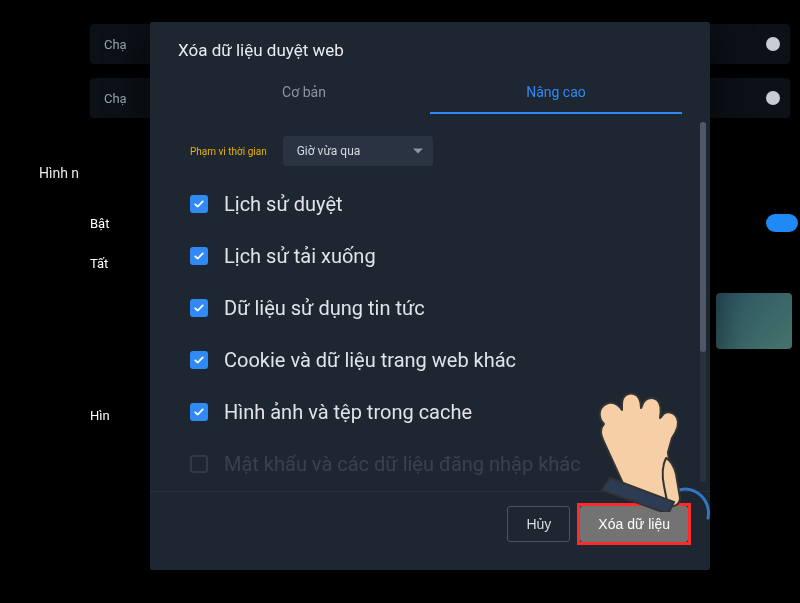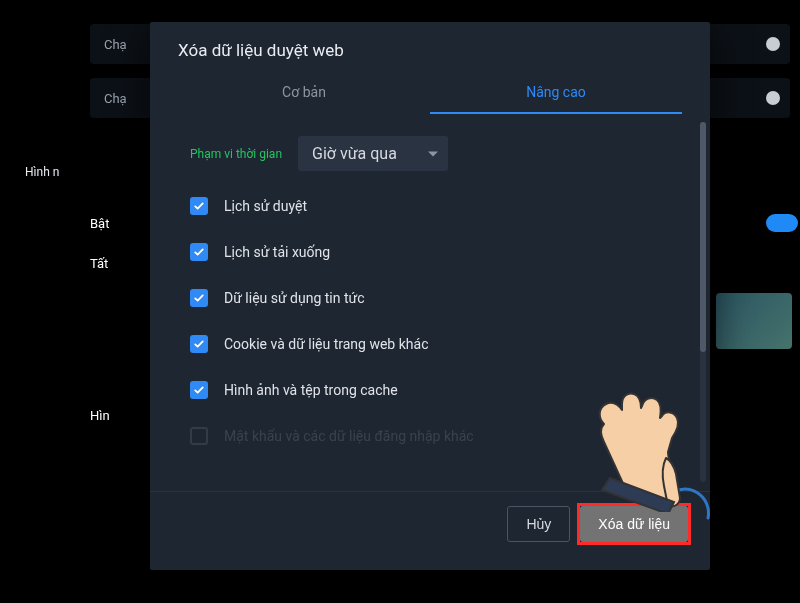--- a/index.html
+++ b/index.html
@@ -26,22 +26,22 @@
   }
   .bg-row .toggle-dot {
     position: absolute;
     right: 10px;
     width: 14px; height: 14px;
     border-radius: 50%;
     background: #c8cdd4;
   }
   .bg-section-title {
     position: absolute;
-    left: 25px;
-    font-size: 12px;
+    left: 39px;
+    font-size: 14px;
     color: #e7ebef;
   }
   .bg-label {
     position: absolute;
     left: 90px;
     font-size: 13px;
     color: #ffffff;
   }
   .bg-toggle-on {
     position: absolute;
@@ -122,28 +122,28 @@
     background: #4e5867;
     border-radius: 3px;
   }
   .time-row {
     display: flex;
     align-items: center;
     gap: 16px;
     margin-bottom: 26px;
   }
   .time-label {
-    font-size: 12px;
-    color: #22c55e;
+    font-size: 10px;
+    color: #eab308;
   }
   .select {
     background: #2a3342;
     border-radius: 3px;
     padding: 8px 36px 8px 14px;
-    font-size: 16px;
+    font-size: 12px;
     color: #d5dae0;
     position: relative;
     min-width: 150px;
     cursor: pointer;
   }
   .select .chev {
     position: absolute;
     right: 10px;
     top: 50%;
     transform: translateY(-50%);
@@ -167,21 +167,21 @@
     justify-content: center;
     flex-shrink: 0;
     cursor: pointer;
   }
   .checkbox.off {
     background: transparent;
     border: 2px solid #5a6370;
   }
   .checkbox svg { width: 12px; height: 12px; }
   .check-label {
-    font-size: 14px;
+    font-size: 20px;
     color: #e0e4e9;
   }
   .check-row.faded .check-label { color: #6c7581; }
   .footer {
     display: flex;
     justify-content: flex-end;
     gap: 10px;
     padding: 14px 22px 28px;
     border-top: 1px solid #2a3240;
   }

